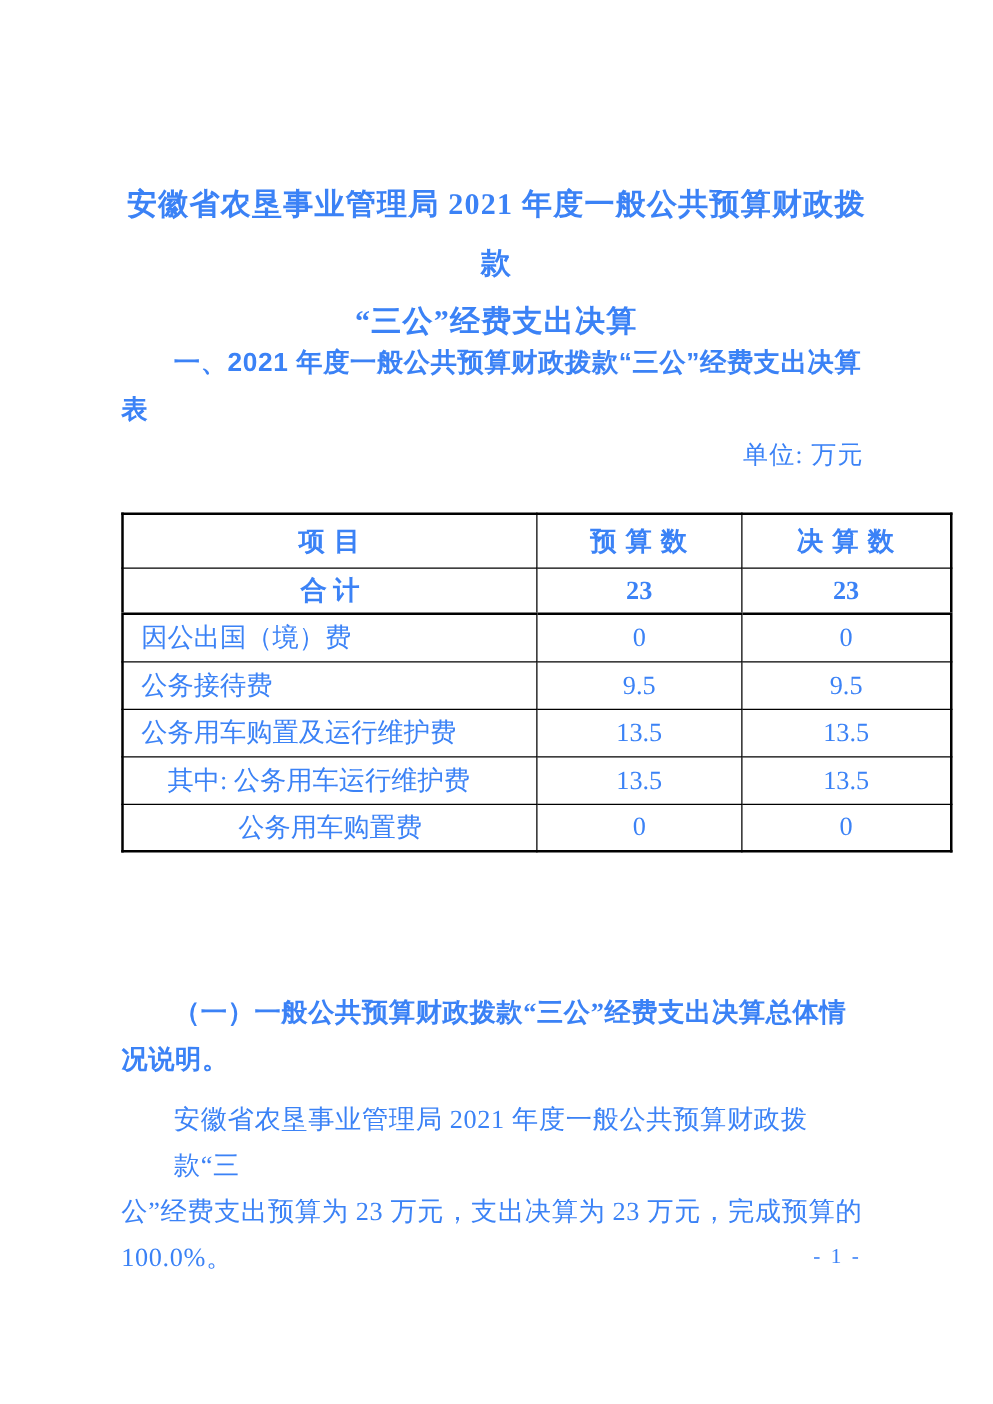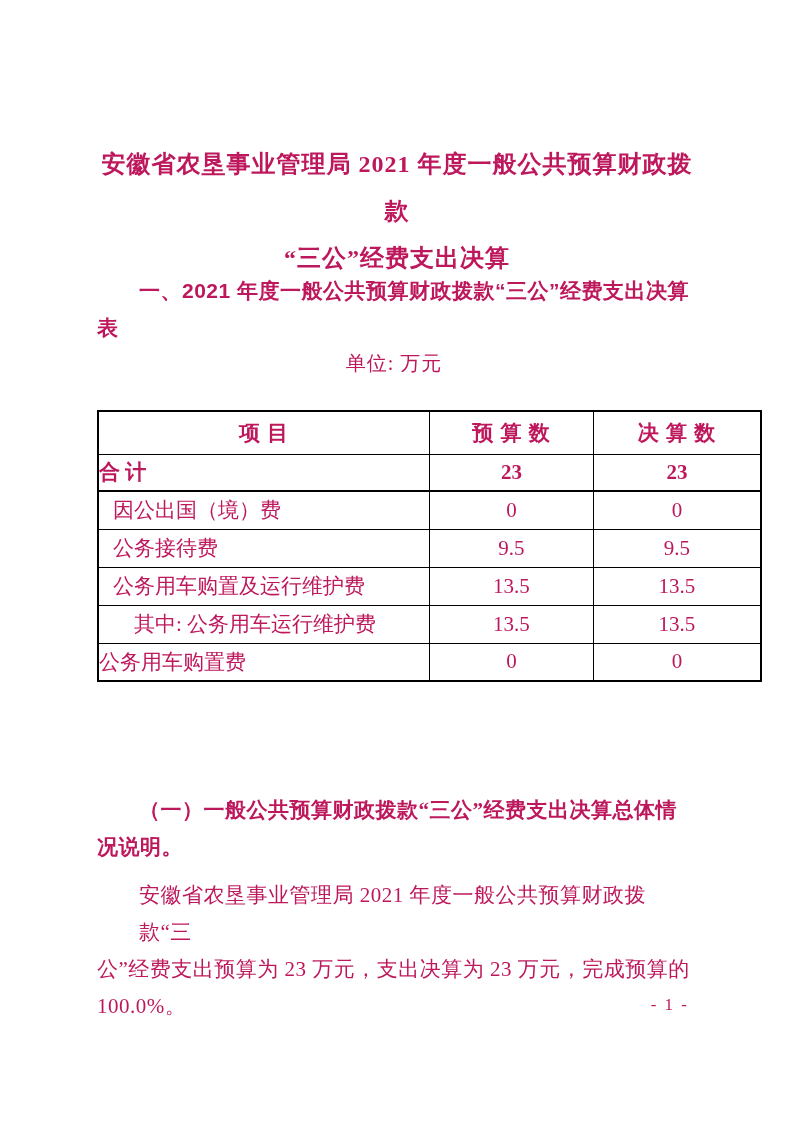--- a/index.html
+++ b/index.html
@@ -4,21 +4,21 @@
 <style>
   * { margin: 0; padding: 0; box-sizing: border-box; }
   html, body { background: #ffffff; }
   .page {
     position: relative;
     width: 794px;
     height: 1123px;
     background: #ffffff;
     overflow: hidden;
     font-family: "Liberation Serif", "DejaVu Serif", serif;
-    color: #be185d;
+    color: #3b82f6;
   }
   .doc-title {
     position: absolute;
     left: 97px; top: 141px; width: 600px;
     text-align: center;
     font-size: 24px;
     line-height: 47px;
     font-weight: bold;
     letter-spacing: 1px;
   }
@@ -27,21 +27,21 @@
   .indent { padding-left: 2em; }
   .sec-heading { font-family: "Liberation Sans", "DejaVu Sans", sans-serif; font-weight: 600; }
   .sub-heading { font-weight: bold; }
   .sec1 { top: 272px; }
   .sec2 { top: 719px; }
   .sub1 { top: 792px; }
   .para1 { top: 877px; }
   .unit-label {
     position: absolute;
     left: 97px; top: 350px; width: 600px;
-    text-align: center;
+    text-align: right;
     font-size: 20px;
     padding-right: 6px;
     letter-spacing: 1px;
   }
   table.budget-table {
     position: absolute;
     left: 97px; top: 410px;
     width: 665px;
     border-collapse: collapse;
     table-layout: fixed;
@@ -56,21 +56,21 @@
     vertical-align: middle;
     overflow: hidden;
     white-space: nowrap;
   }
   table.budget-table thead tr { height: 43px; }
   table.budget-table tbody tr { height: 38px; }
   table.budget-table tr.total-row { height: 37px; }
   table.budget-table tr.total-row td { border-bottom: 2px solid #000; }
   table.budget-table th { font-weight: bold; text-align: center; letter-spacing: 1px; }
   .cell-item { text-align: left; padding-left: 14px; }
-  .cell-item.center { text-align: left; padding-left: 0; }
+  .cell-item.center { text-align: center; padding-left: 0; }
   .cell-item.sub-indent { padding-left: 35px; }
   .cell-num { text-align: center; font-size: 20px; }
   .bold { font-weight: bold; }
   .page-number {
     position: absolute;
     left: 97px; top: 995px; width: 600px;
     text-align: right;
     padding-right: 8px;
     font-size: 17px;
     letter-spacing: 2px;

